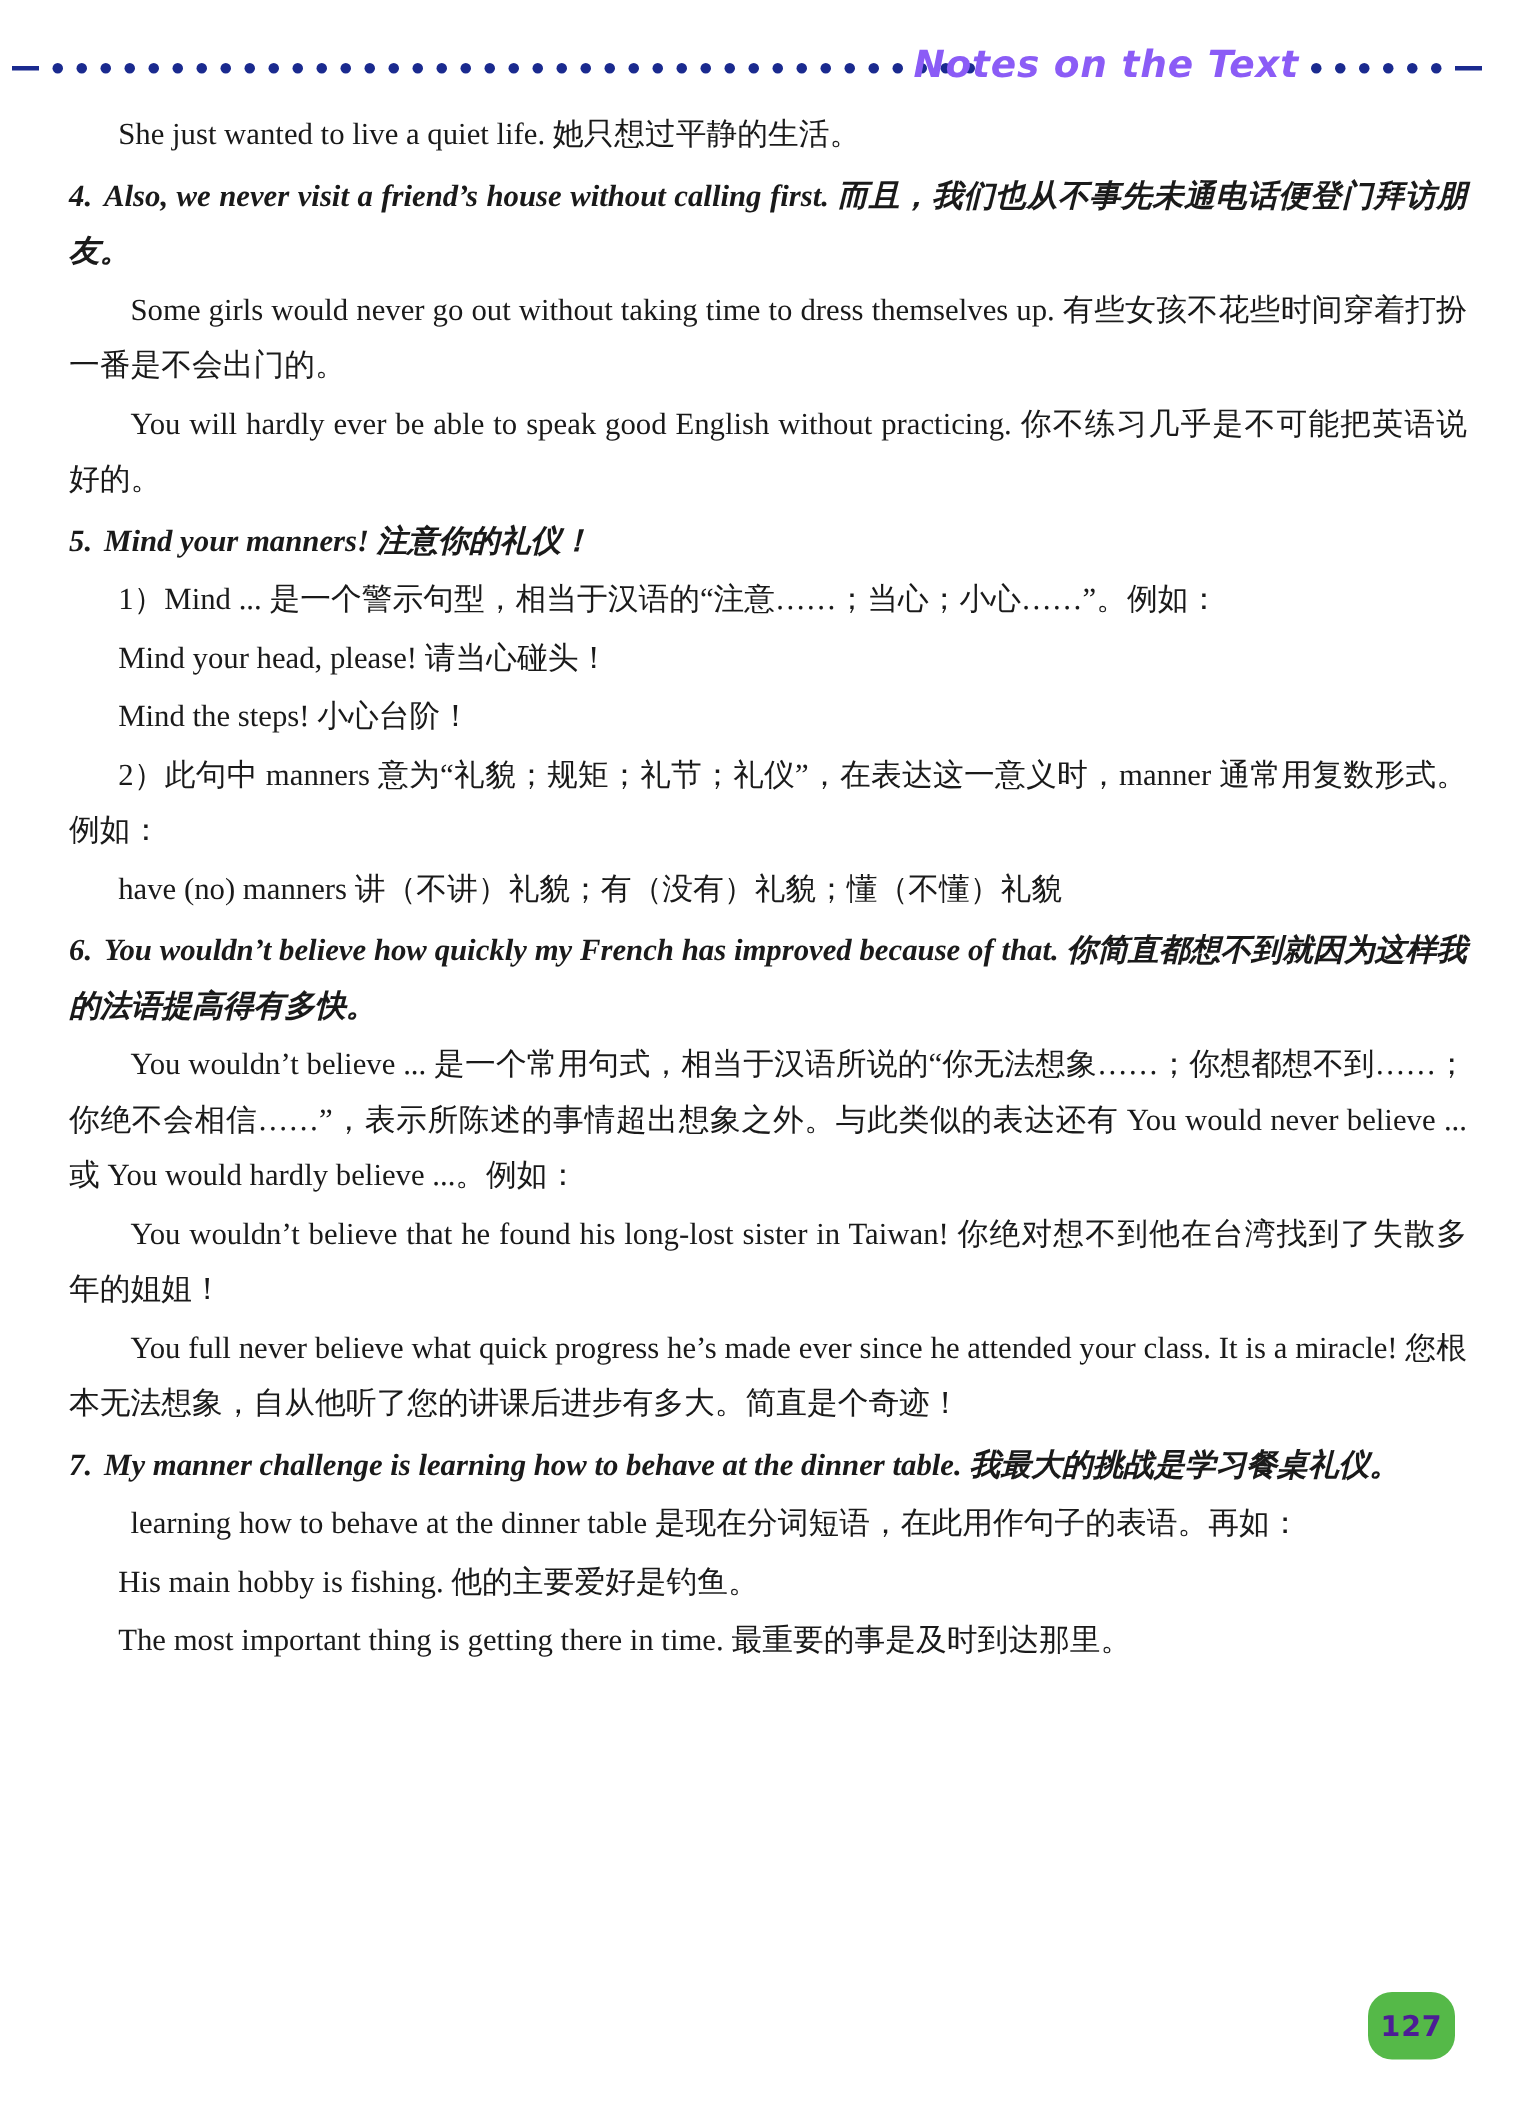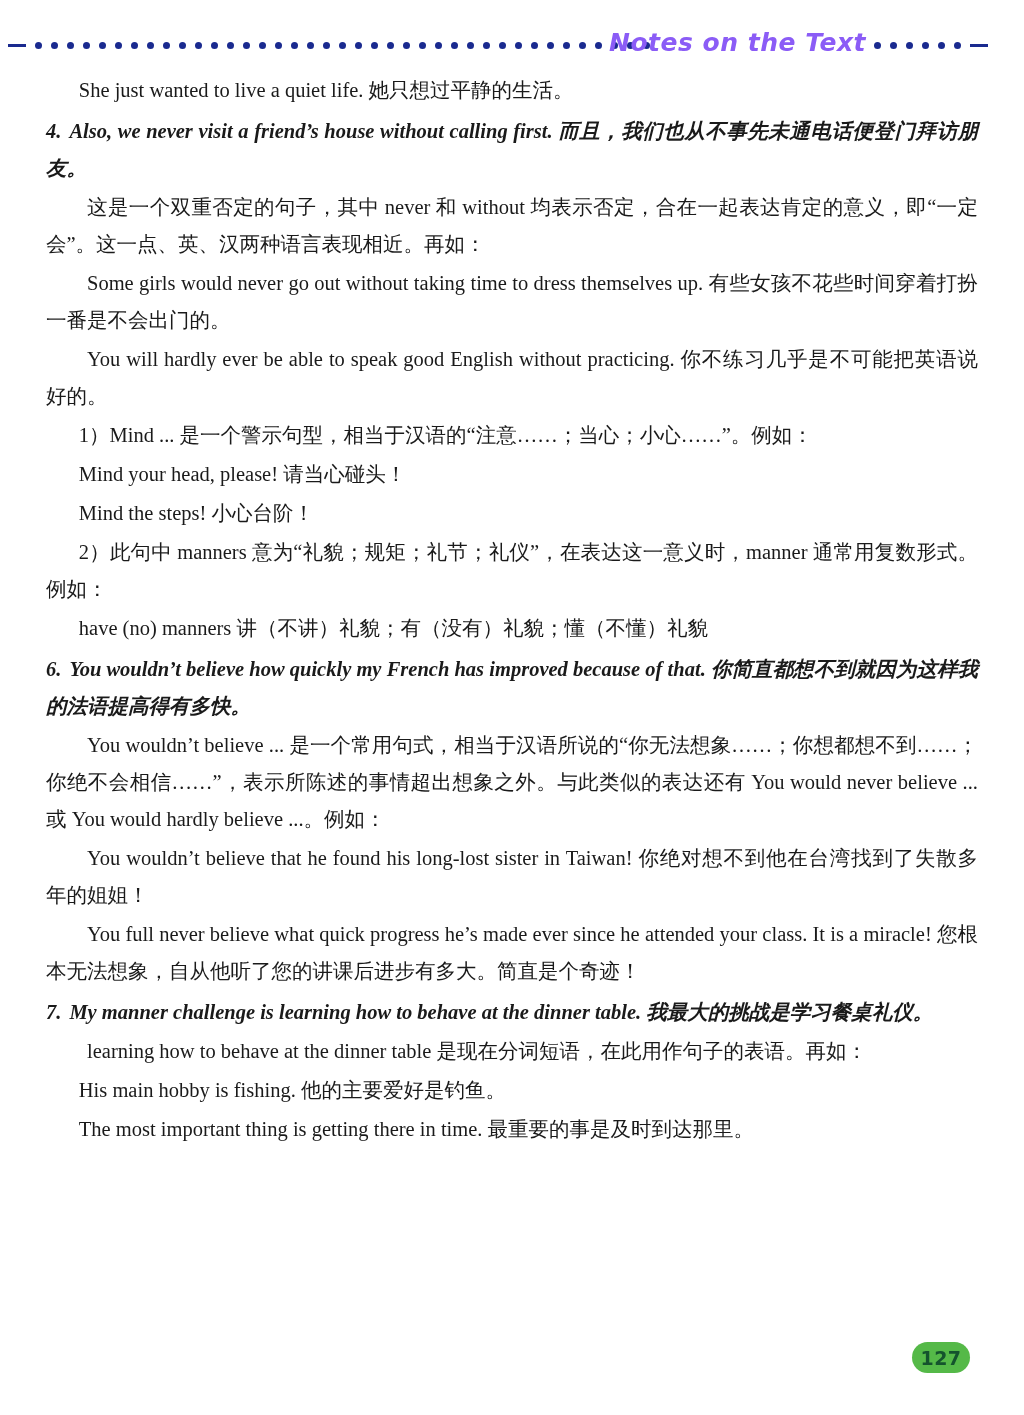--- a/index.html
+++ b/index.html
@@ -109,24 +109,24 @@
     padding-left: 0;
     font-style: italic;
   }
 
   
   .page-number {
     position: absolute;
     right: 54px;
     bottom: 42px;
     width: 58px;
-    height: 31px;
+    height: 45px;
     border-radius: 16px;
     background: #55b948;
-    color: #14532d;
+    color: #4c1d95;
     font-family: "DejaVu Sans", sans-serif;
     font-weight: bold;
     font-size: 19px;
     display: flex;
     align-items: center;
     justify-content: center;
     letter-spacing: 0.5px;
     margin-top: 32px;
   }
 </style>
@@ -190,24 +190,26 @@
     </div>
   </div>
 
   <div class="content">
 
     <p class="indent-small">She just wanted to live a quiet life. 她只想过平静的生活。</p>
 
     <p class="heading hang">
       <span class="num">4.</span><span>Also, we never visit a friend’s house without calling first. 而且，我们也从不事先未通电话便登门拜访朋友。</span>
     </p>
-    <p class="indent">这是一个双重否定的句子，其中 never 和 without 均表示否定，合在一起表达肯定的意义，即“一定会”。这一点、英、汉两种语言表现相近。再如：</p>
     <p class="indent">Some girls would never go out without taking time to dress themselves up. 有些女孩不花些时间穿着打扮一番是不会出门的。</p>
     <p class="indent">You will hardly ever be able to speak good English without practicing. 你不练习几乎是不可能把英语说好的。</p>
 
+    <p class="heading hang">
+      <span class="num">5.</span><span>Mind your manners! 注意你的礼仪！</span>
+    </p>
     <p class="indent-small">1）Mind ... 是一个警示句型，相当于汉语的“注意……；当心；小心……”。例如：</p>
     <p class="indent-small">Mind your head, please! 请当心碰头！</p>
     <p class="indent-small">Mind the steps! 小心台阶！</p>
     <p class="indent-small">2）此句中 manners 意为“礼貌；规矩；礼节；礼仪”，在表达这一意义时，manner 通常用复数形式。例如：</p>
     <p class="indent-small">have (no) manners 讲（不讲）礼貌；有（没有）礼貌；懂（不懂）礼貌</p>
 
     <p class="heading hang">
       <span class="num">6.</span><span>You wouldn’t believe how quickly my French has improved because of that. 你简直都想不到就因为这样我的法语提高得有多快。</span>
     </p>
     <p class="indent">You wouldn’t believe ... 是一个常用句式，相当于汉语所说的“你无法想象……；你想都想不到……；你绝不会相信……”，表示所陈述的事情超出想象之外。与此类似的表达还有 You would never believe ... 或 You would hardly believe ...。例如：</p>

